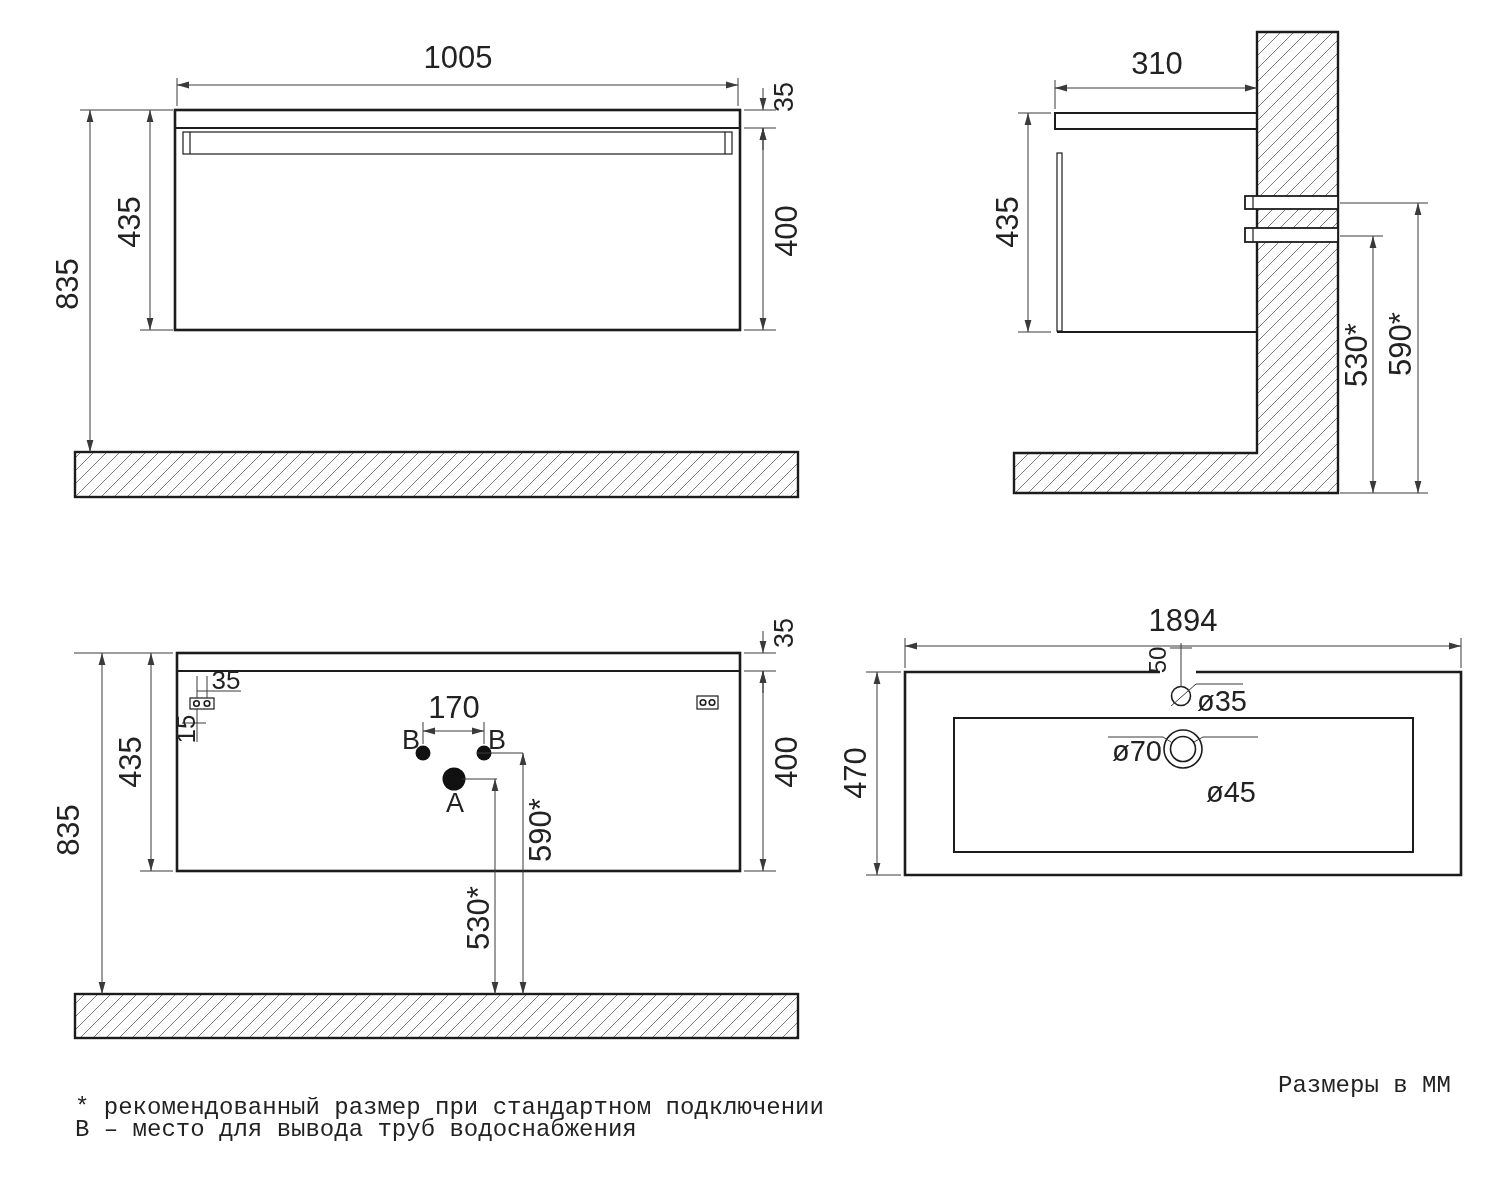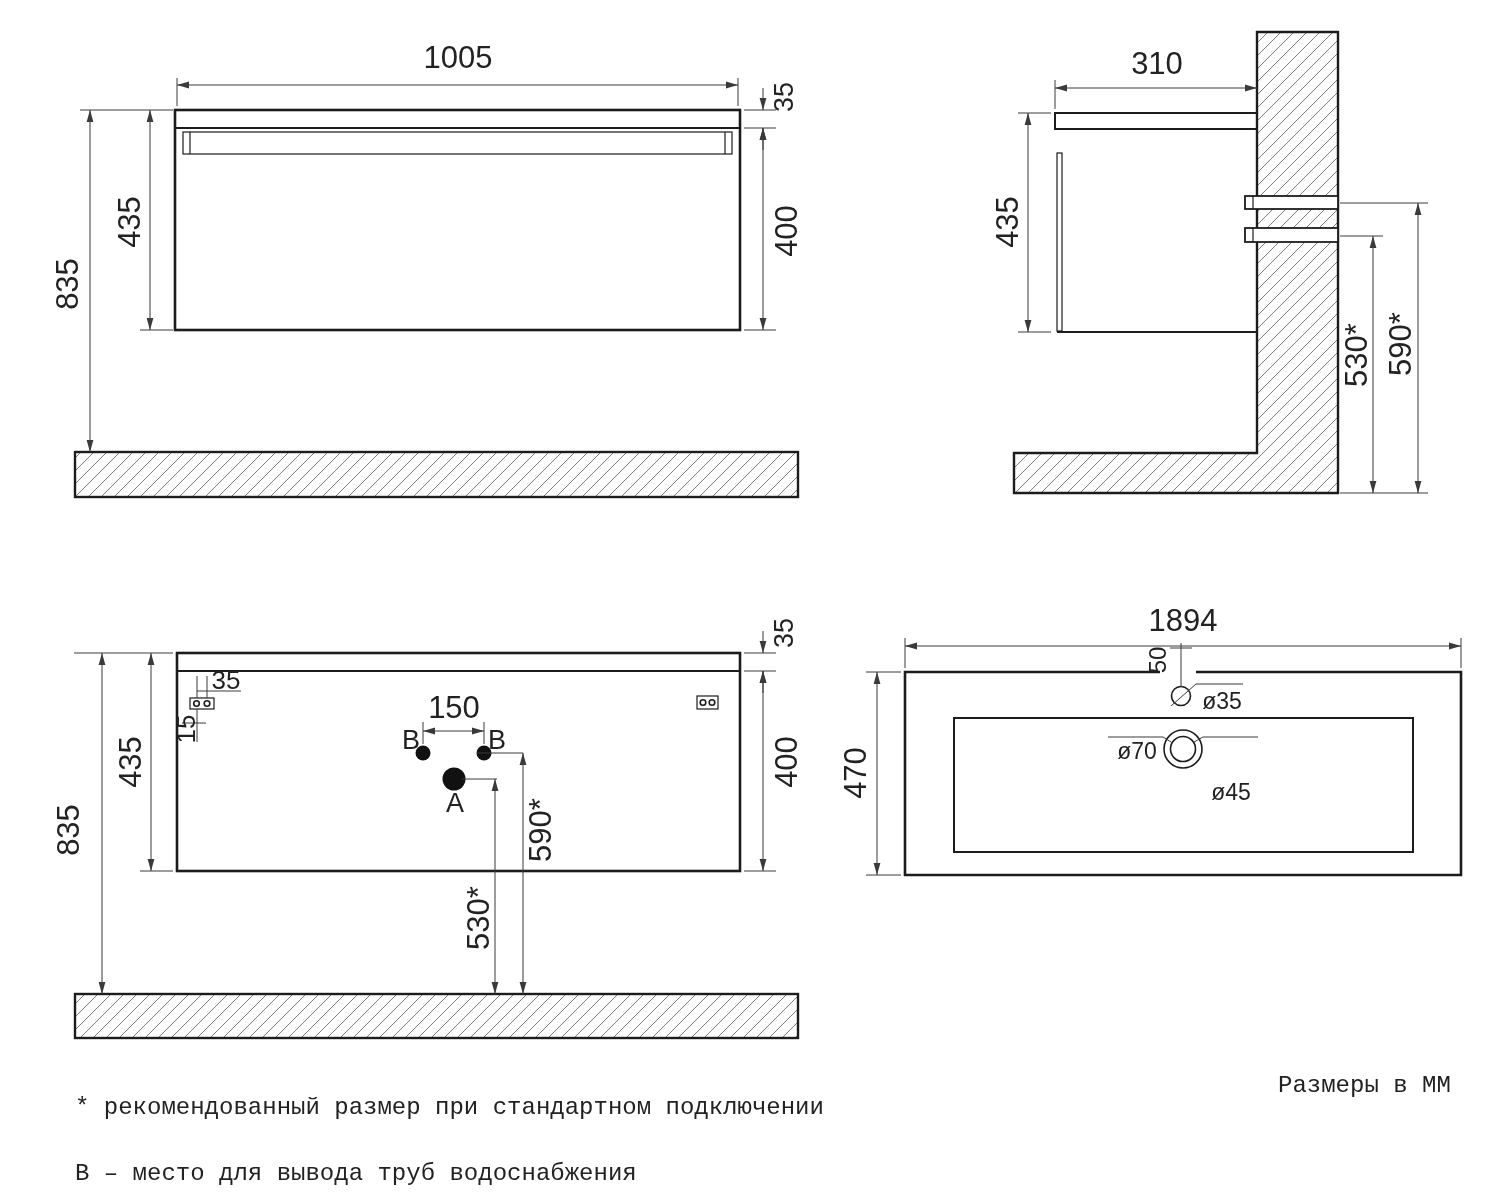--- a/index.html
+++ b/index.html
@@ -3,21 +3,21 @@
 <meta charset="utf-8">
 <style>
   html,body{margin:0;padding:0;background:#ffffff;}
   #stage{position:relative;width:1500px;height:1197px;background:#ffffff;overflow:hidden;
          font-family:"Liberation Sans", sans-serif;text-align:center;}
   #drawing{position:absolute;left:0;top:0;}
   .lbl{position:absolute;transform:translate(-50%,-50%);color:#222;white-space:nowrap;
        font-family:"Liberation Sans", sans-serif;line-height:1;}
   .lbl.v{transform:translate(-50%,-50%) rotate(-90deg);}
   .f31{font-size:31px;}
-  .f29{font-size:23px;}
+  .f29{font-size:29px;}
   .f27{font-size:27px;}
   .f26{font-size:26px;}
   .f24{font-size:24px;}
   .note{position:absolute;color:#222;font-size:24px;white-space:nowrap;
         font-family:Liberation Mono, monospace;line-height:1.2;}
   
   .thick{stroke:#1c1c1c;stroke-width:2.6;fill:none;}
   .med{stroke:#1c1c1c;stroke-width:2;fill:none;}
   .thin{stroke:#1c1c1c;stroke-width:1.2;fill:none;}
   .dim{stroke:#3a3a3a;stroke-width:1;fill:none;}
@@ -181,35 +181,35 @@
   <span class="lbl v f31" style="left:129px;top:222px">435</span>
   <span class="lbl v f31" style="left:67px;top:284px">835</span>
 
   <span class="lbl f31" style="left:1157px;top:63px">310</span>
   <span class="lbl v f31" style="left:1007px;top:222px">435</span>
   <span class="lbl v f31" style="left:1356px;top:355px">530*</span>
   <span class="lbl v f31" style="left:1400px;top:344px">590*</span>
 
   <span class="lbl f26" style="left:226px;top:680px">35</span>
   <span class="lbl v f26" style="left:186px;top:729px">15</span>
-  <span class="lbl f31" style="left:454px;top:707px">150</span>
+  <span class="lbl f31" style="left:454px;top:707px">170</span>
   <span class="lbl f27" style="left:411px;top:740px">B</span>
   <span class="lbl f27" style="left:497px;top:740px">B</span>
   <span class="lbl f27" style="left:455px;top:803px">A</span>
   <span class="lbl v f31" style="left:540px;top:830px">590*</span>
   <span class="lbl v f31" style="left:478px;top:918px">530*</span>
   <span class="lbl v f27" style="left:784px;top:633px">35</span>
   <span class="lbl v f31" style="left:786px;top:762px">400</span>
   <span class="lbl v f31" style="left:130px;top:762px">435</span>
   <span class="lbl v f31" style="left:68px;top:830px">835</span>
 
   <span class="lbl f31" style="left:1183px;top:620px">1894</span>
   <span class="lbl v f31" style="left:855px;top:773px">470</span>
   <span class="lbl v f24" style="left:1158px;top:660px">50</span>
   <span class="lbl f29" style="left:1222px;top:701px">ø35</span>
   <span class="lbl f29" style="left:1137px;top:751px">ø70</span>
   <span class="lbl f29" style="left:1231px;top:792px">ø45</span>
 
   <div class="note" style="left:75px;top:1094px">* рекомендованный размер при стандартном подключении</div>
-  <div class="note" style="left:75px;top:1160px">В – место для вывода труб водоснабжения</div>
+  <div class="note" style="left:75px;top:1116px">В – место для вывода труб водоснабжения</div>
   <div class="note" style="left:1278px;top:1072px">Размеры в ММ</div>
 
 </div>
 
 </body></html>

